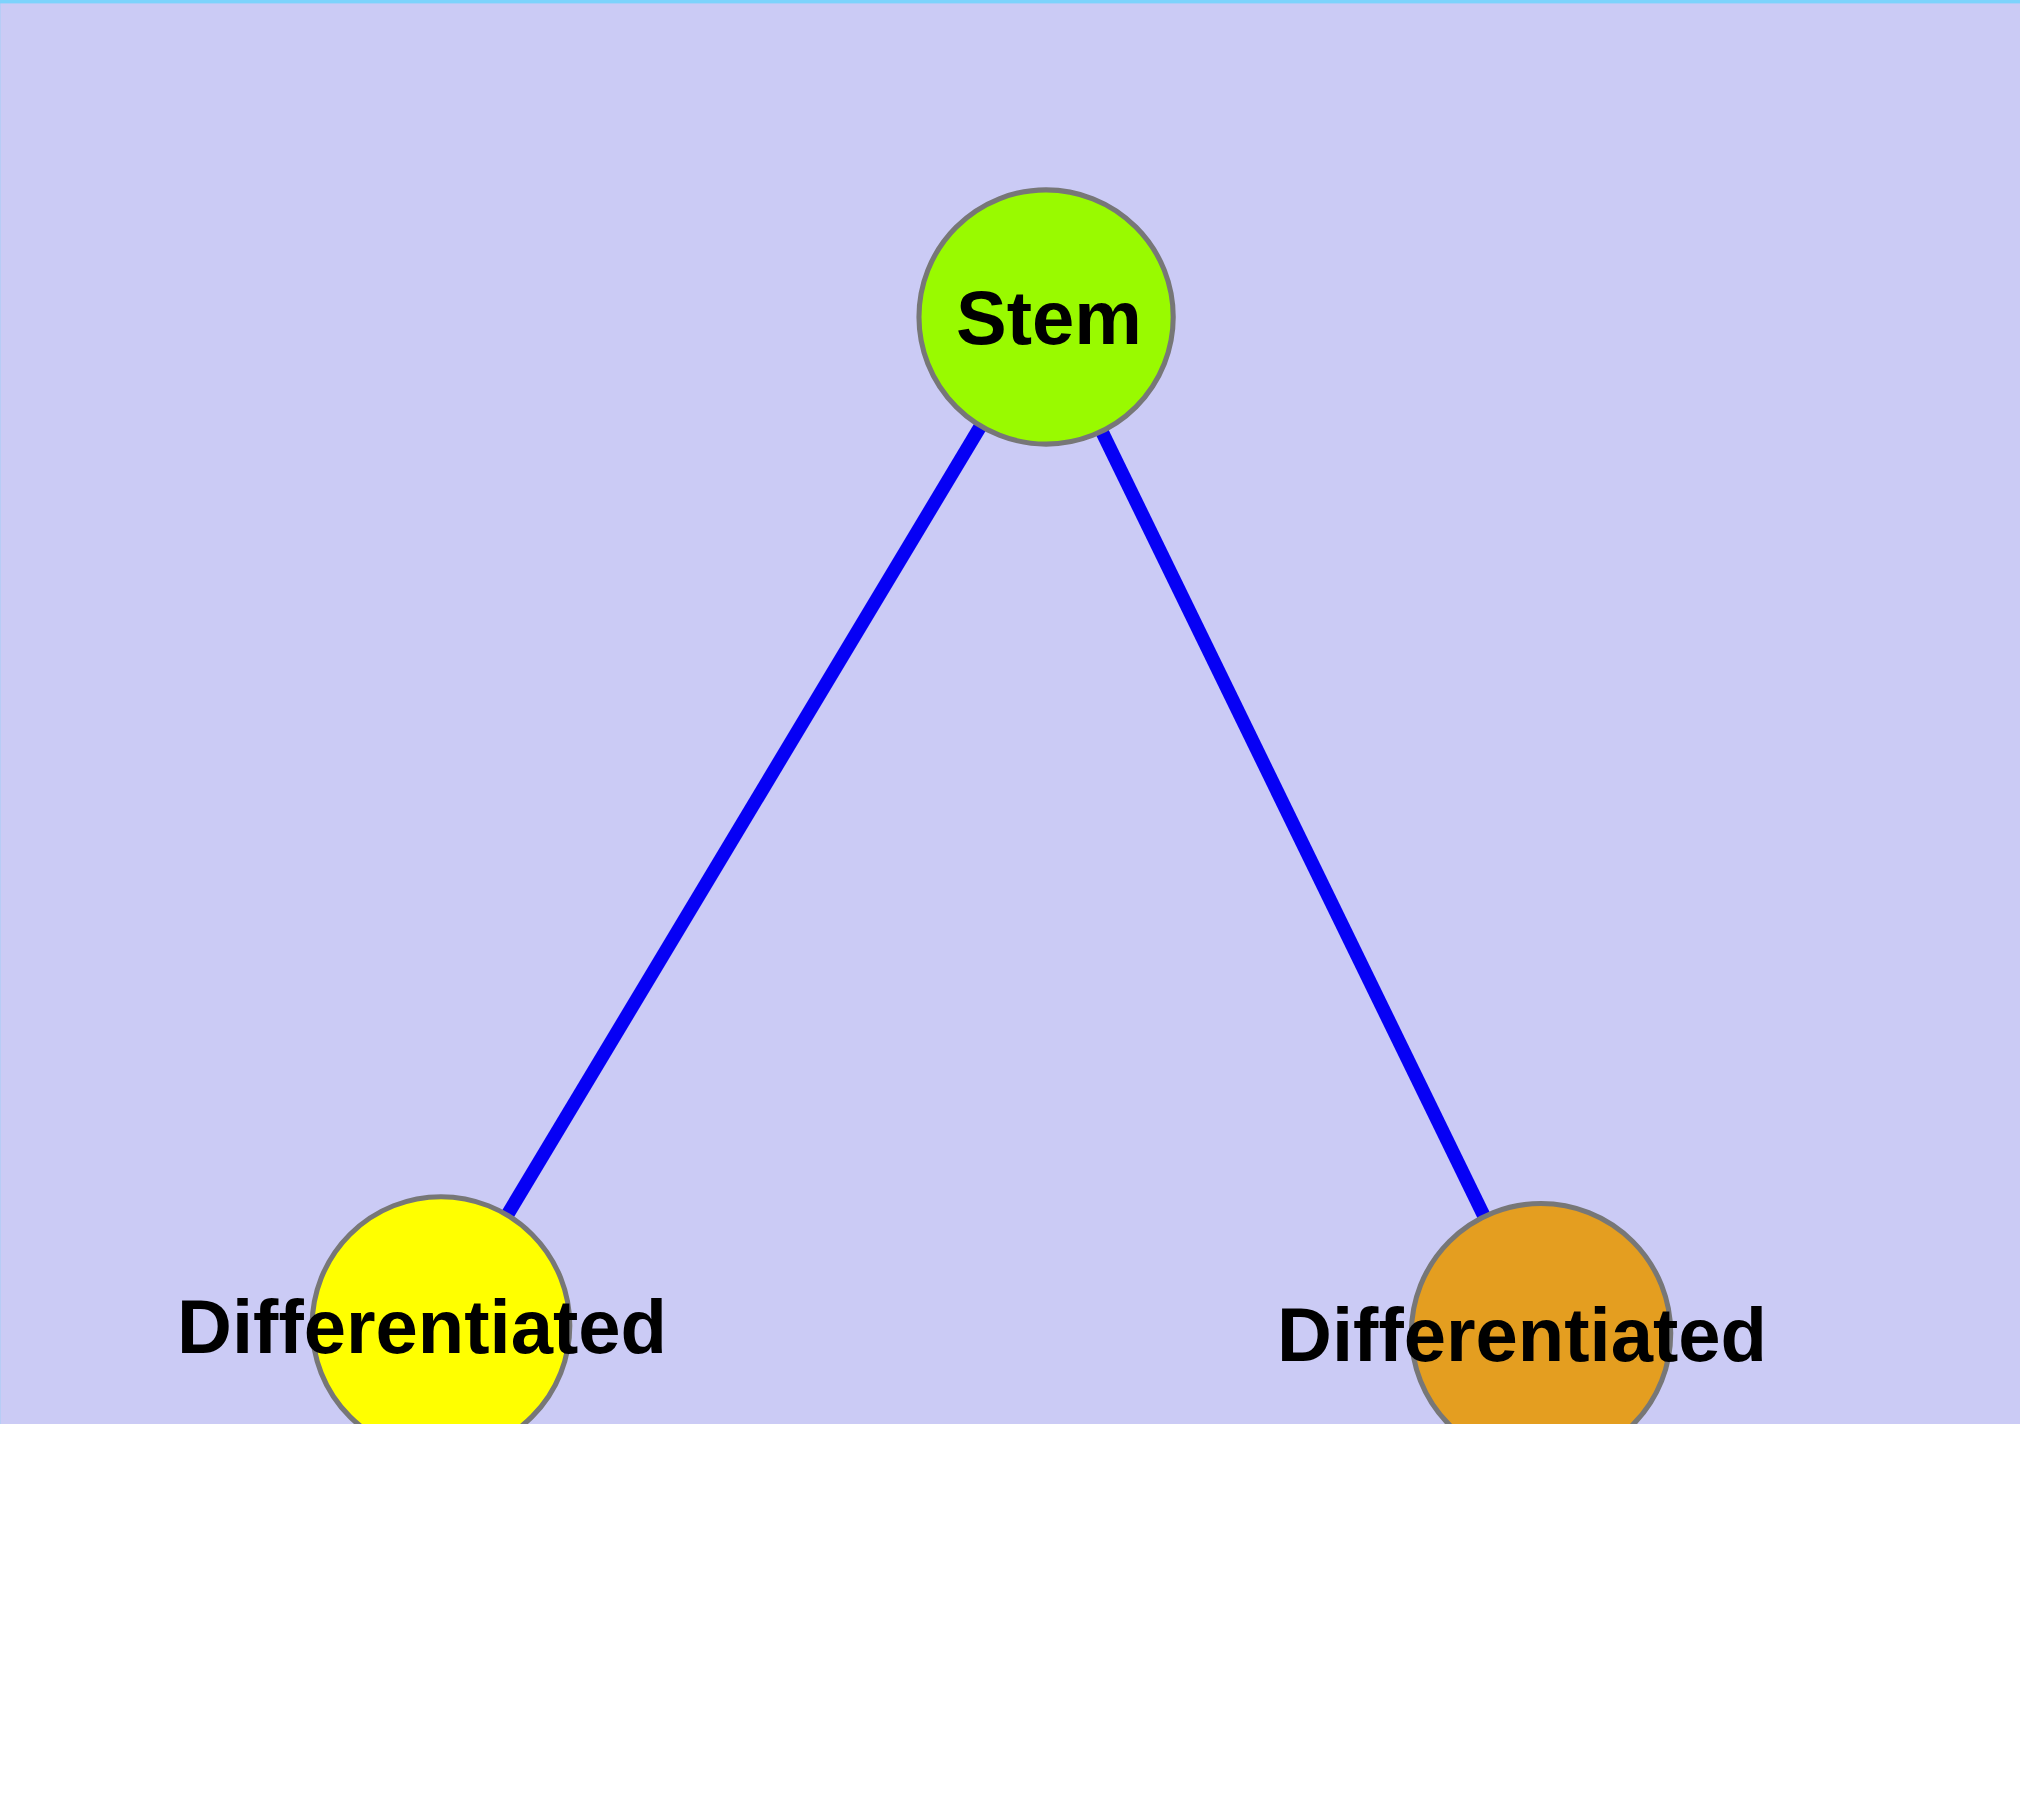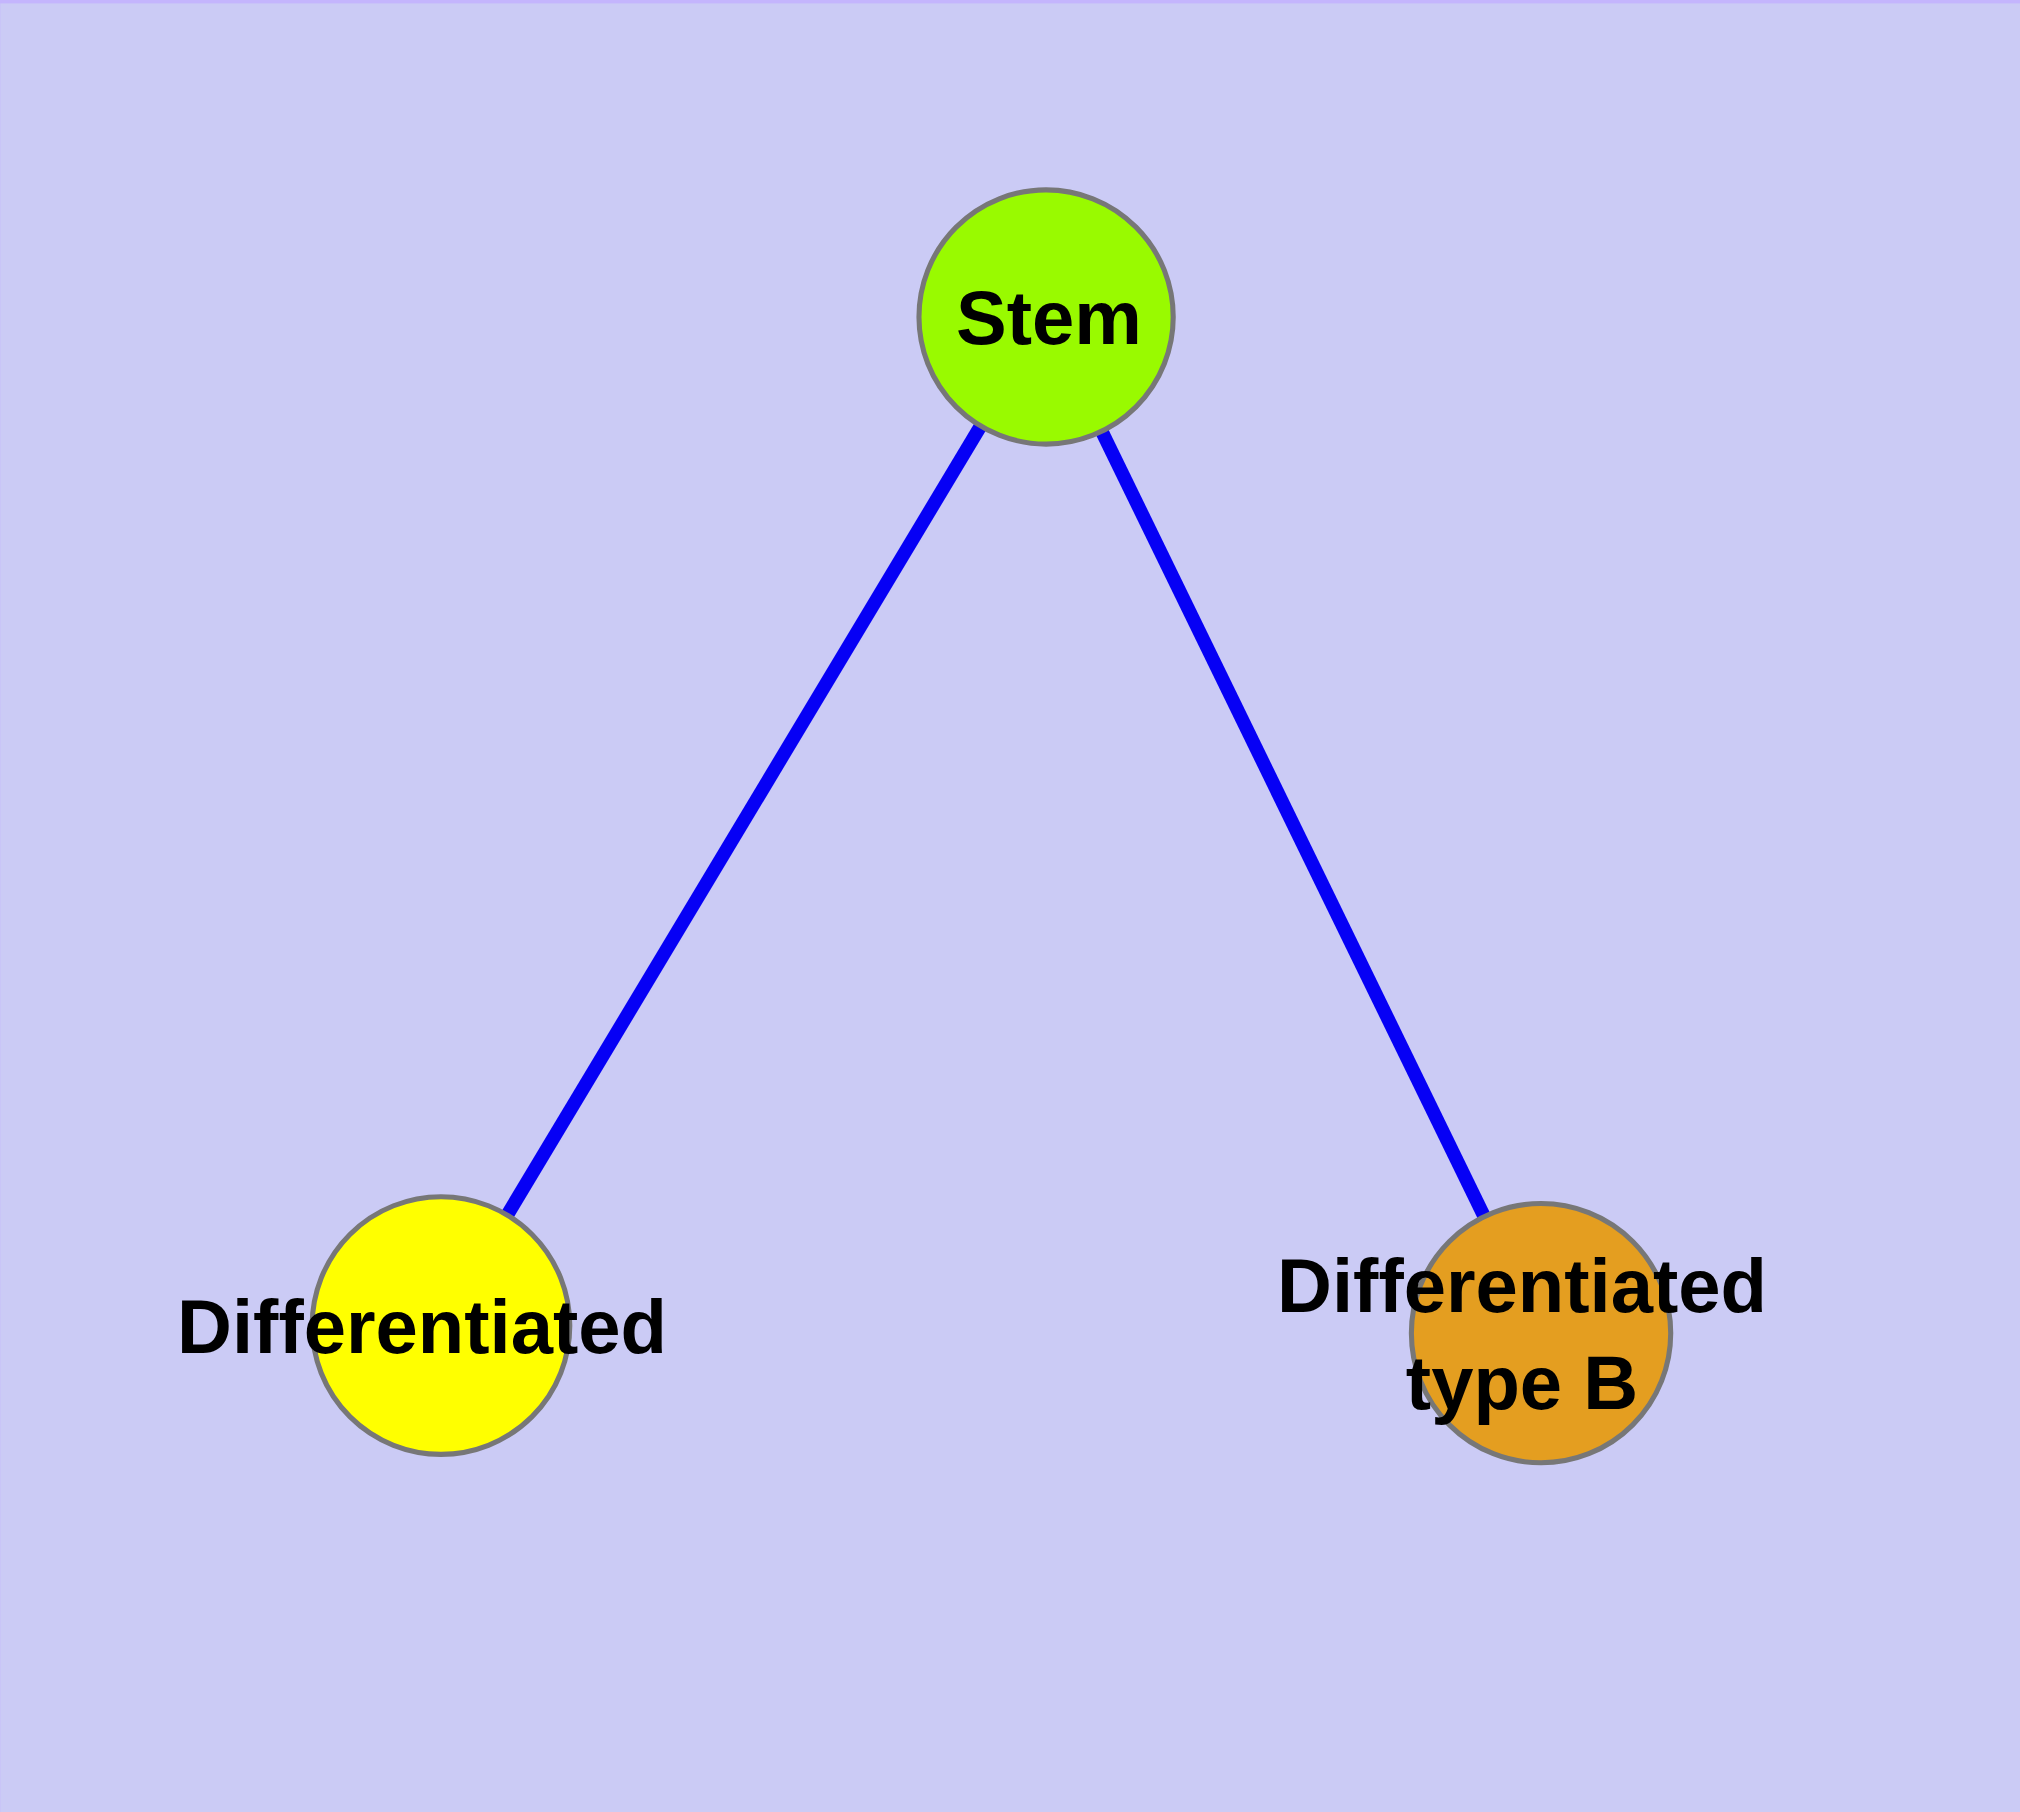--- a/index.html
+++ b/index.html
@@ -3,23 +3,23 @@
 <meta charset="utf-8">
 <style>
   html, body {
     margin: 0;
     padding: 0;
     background: #ffffff;
   }
   .canvas {
     position: relative;
     width: 2021px;
-    height: 1812px;
+    height: 1424px;
     overflow: hidden;
-    background: #c4b5fd;
+    background: #7dd3fc;
     font-family: "Liberation Sans", "DejaVu Sans", sans-serif;
   }
   .graph-svg {
     position: absolute;
     left: 0;
     top: 0;
     width: 2021px;
     height: 1812px;
     display: block;
   }
@@ -66,17 +66,16 @@
   <div class="node-label" style="left: 1049px; top: 317px;">
     <div>Stem</div>
   </div>
 
   <div class="node-label" style="left: 422px; top: 1326px;">
     <div>Differentiated</div>
   </div>
 
   <div class="node-label" style="left: 1522px; top: 1334px;">
     <div>Differentiated</div>
-    <div>type B</div>
   </div>
 
 </div>
 
 
 </body></html>

